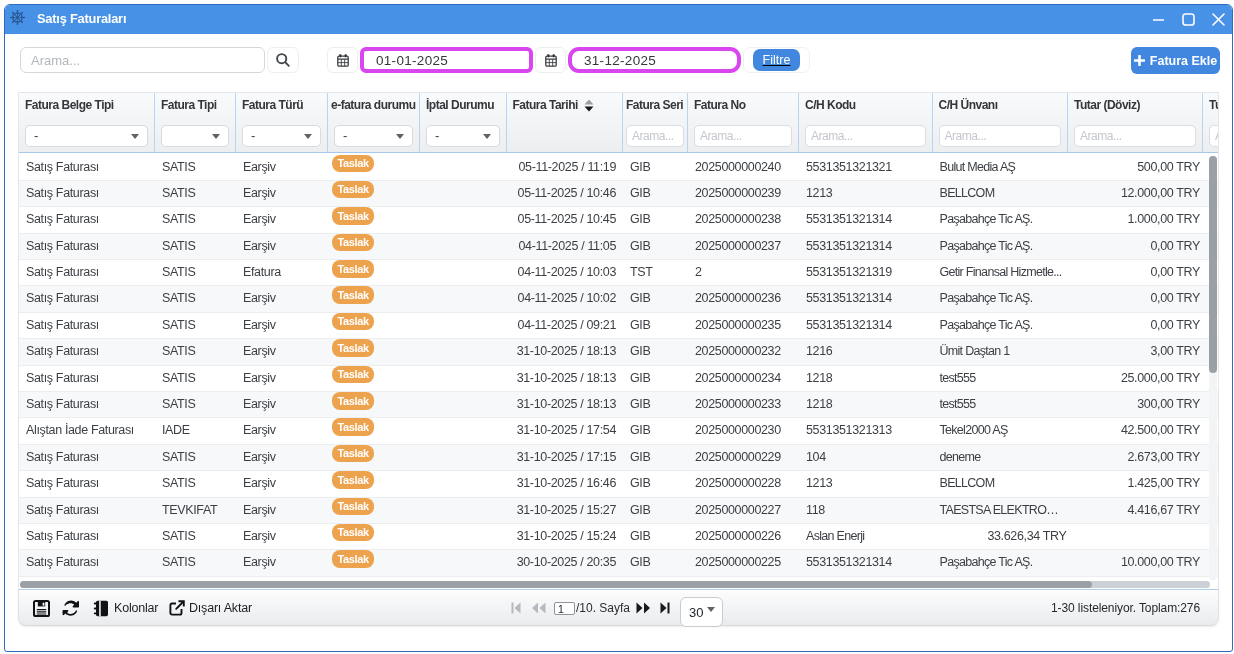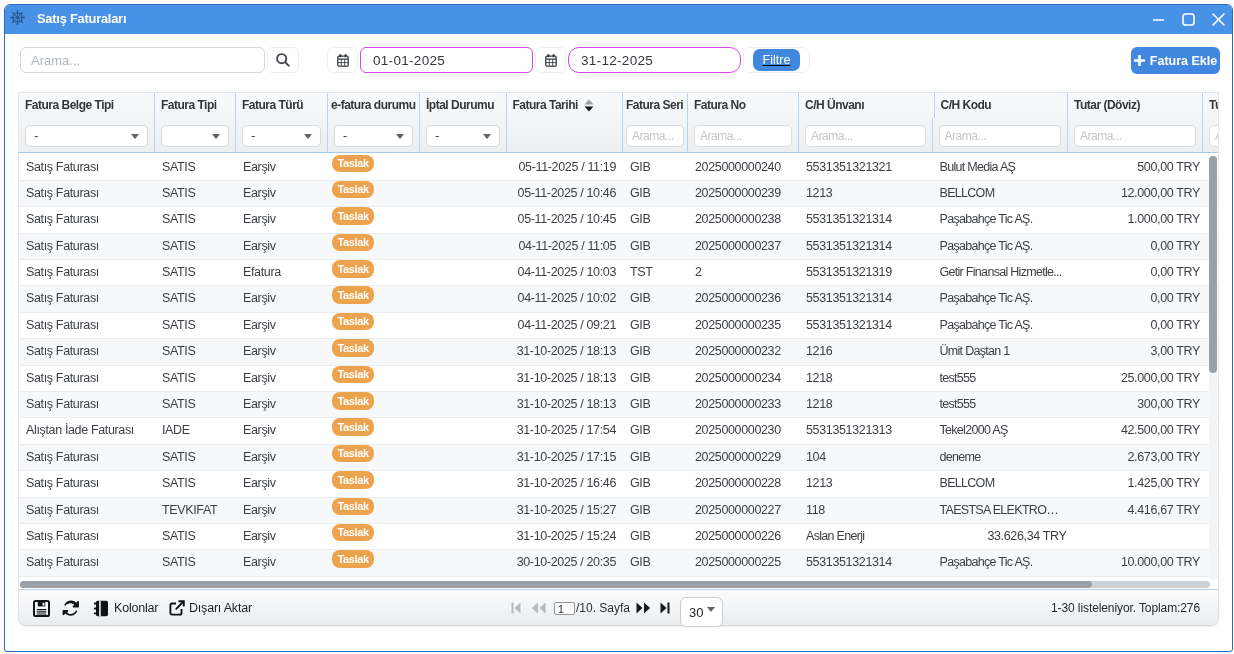--- a/index.html
+++ b/index.html
@@ -20,21 +20,21 @@
 .tb { position:absolute; top:13px; height:26px; }
 .search-input { left:15px; width:245px; border:1px solid #d4d7db; border-radius:6px;
   font-size:13px; color:#3c4043; padding:0 10px; background:#fff; outline:none;
   font-family:"Liberation Sans", sans-serif; }
 .search-input::placeholder { color:#b2b7bd; }
 .search-btn { left:262px; width:32px; border:1px solid #eceef0; border-radius:6px; background:#fff;
   display:flex; align-items:center; justify-content:center; cursor:pointer; }
 .cal-btn { width:31px; border:1px solid #eceef0; border-radius:6px; background:#fff;
   display:flex; align-items:center; justify-content:center; cursor:pointer; }
 .cal-btn-1 { left:322px; } .cal-btn-2 { left:530px; }
-.date-input { width:173px; border:1px solid #d946ef; border-radius:6px; font-size:13.5px; letter-spacing:0.3px;
+.date-input { width:173px; border:4px solid #d946ef; border-radius:6px; font-size:13.5px; letter-spacing:0.3px;
   color:#35393d; padding:0 12px; background:#fff; outline:none; font-family:"Liberation Sans", sans-serif; }
 .date-1 { left:355px; } .date-2 { left:563px;border-radius:11px; }
 .filtre-group { left:738px; width:67px; border:1px solid #eef0f2; border-radius:7px; background:#fff;
   display:flex; align-items:center; justify-content:center;text-decoration:underline; }
 .filtre-btn { width:47px; height:22px; background:#4187e0; color:#fff; border:none; border-radius:7px;
   font-size:12.5px; font-weight:400; cursor:pointer; font-family:"Liberation Sans", sans-serif; }
 .add-btn { left:1126px; width:89px; height:27px; top:13px; background:#4187e0; color:#fff; border:none;
   border-radius:6px; font-size:12.5px; font-weight:700; cursor:pointer; display:flex; align-items:center;
   justify-content:center; gap:5px; font-family:"Liberation Sans", sans-serif; }
 
@@ -216,25 +216,25 @@
               <path d="M5 0.5 L9.5 5.5 H0.5 Z" fill="#9aa0a6"></path>
               <path d="M5 12.5 L0.5 7.5 H9.5 Z" fill="#17191b"></path>
             </svg>
           </div>
           <div class="hcell c6">
             <span>Fatura Seri</span>
           </div>
           <div class="hcell c7">
             <span>Fatura No</span>
           </div>
+          <div class="hcell c8">
+            <span>C/H Kodu</span>
+          </div>
           <div class="hcell c9">
             <span>C/H Ünvanı</span>
-          </div>
-          <div class="hcell c8">
-            <span>C/H Kodu</span>
           </div>
           <div class="hcell c10">
             <span>Tutar (Döviz)</span>
           </div>
           <div class="hcell c11">
             <span>Tutar (TL)</span>
           </div>
         </div>
       <div class="frow" id="frow">
           <div class="fcell c0">

